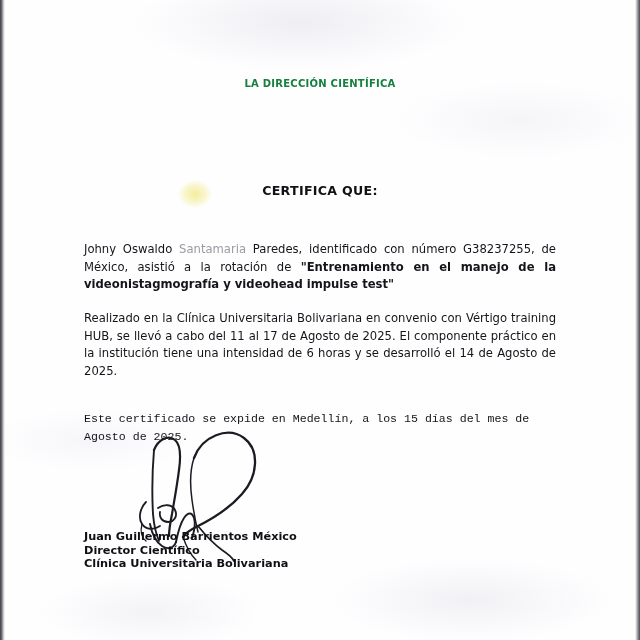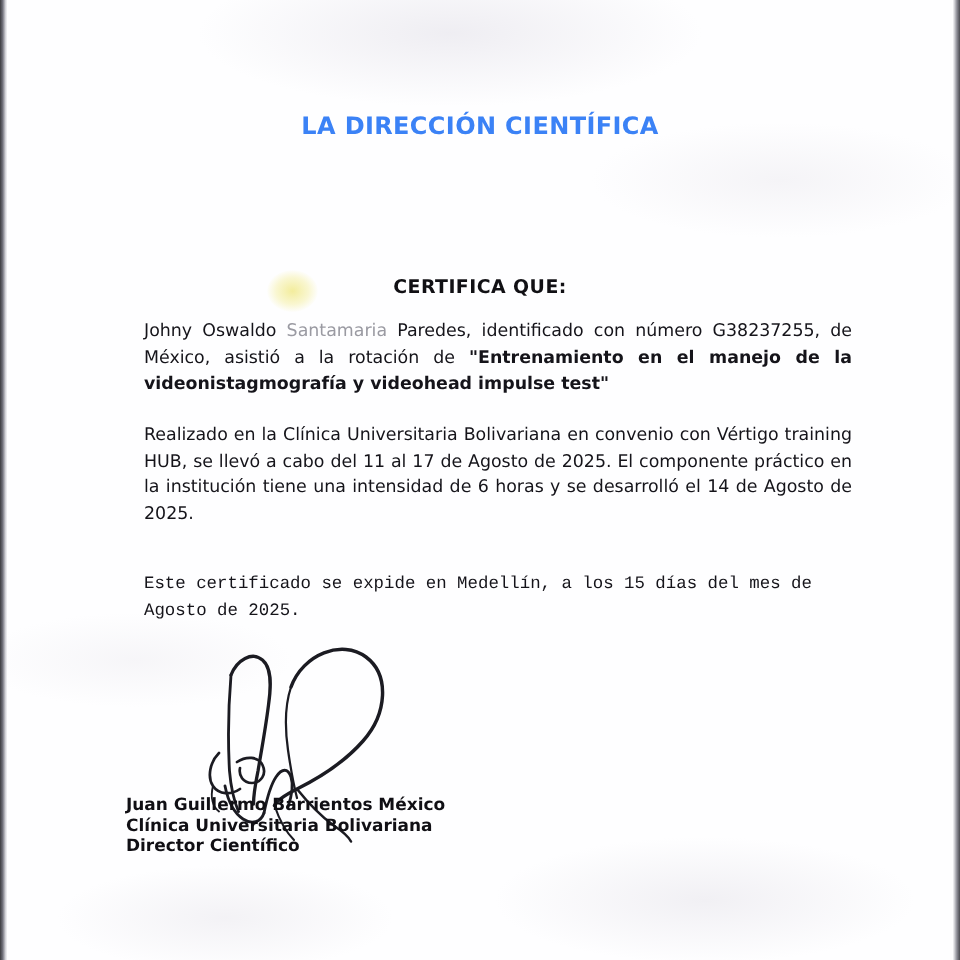--- a/index.html
+++ b/index.html
@@ -61,23 +61,23 @@
 
   .header-block {
     position: absolute;
     left: 0;
     right: 0;
     top: 76px;
     text-align: center;
   }
   .header-line {
     font-weight: bold;
-    font-size: 16px;
+    font-size: 10px;
     letter-spacing: 0.25px;
-    color: #3b82f6;
+    color: #15803d;
     line-height: 16.5px;
     white-space: nowrap;
   }
 
   .certifica {
     position: absolute;
     left: 0;
     right: 0;
     top: 163px;
     text-align: center;
@@ -96,22 +96,23 @@
     width: 34px;
     height: 28px;
     z-index: 1;
     pointer-events: none;
     background: radial-gradient(ellipse at 50% 50%, rgba(236,226,96,.62) 0%, rgba(240,232,120,.34) 45%, rgba(255,255,255,0) 72%);
     border-radius: 50%;
   }
 
   .body-text {
     position: absolute;
-    left: 96px;
+    left: 84px;
     width: 472px;
+    margin-top: 29px;
   }
   .para {
     text-align: justify;
     font-size: 11.6px;
     line-height: 17.6px;
     color: #15141a;
     margin: 0;
   }
   .para b { font-weight: bold; }
   .faded { color: #9a9aa2; }
@@ -202,18 +203,18 @@
           <path d="M70 112 C78 122 86 130 94 136 C100 140 104 143 106 147" stroke-width="1.7"></path>
           <path d="M55 123 C58 132 62 140 68 146" stroke-width="1.4"></path>
 
           <path d="M14 110 C12 118 14 124 18 127" stroke-width="1.3"></path>
         </g>
       </svg>
     </div>
 
     <div class="signer-block">
       <div class="signer-line">Juan Guillermo Barrientos México</div>
+      <div class="signer-line">Director Científico</div>
       <div class="signer-line">Clínica Universitaria Bolivariana</div>
-      <div class="signer-line">Director Científico</div>
     </div>
 
   </div>
 </div>
 
 </body></html>

